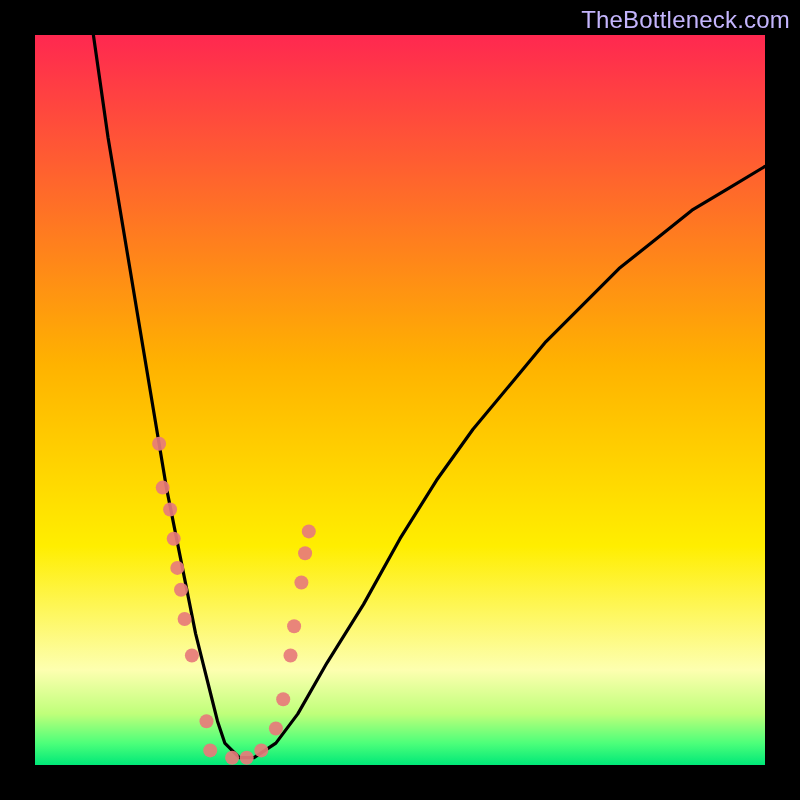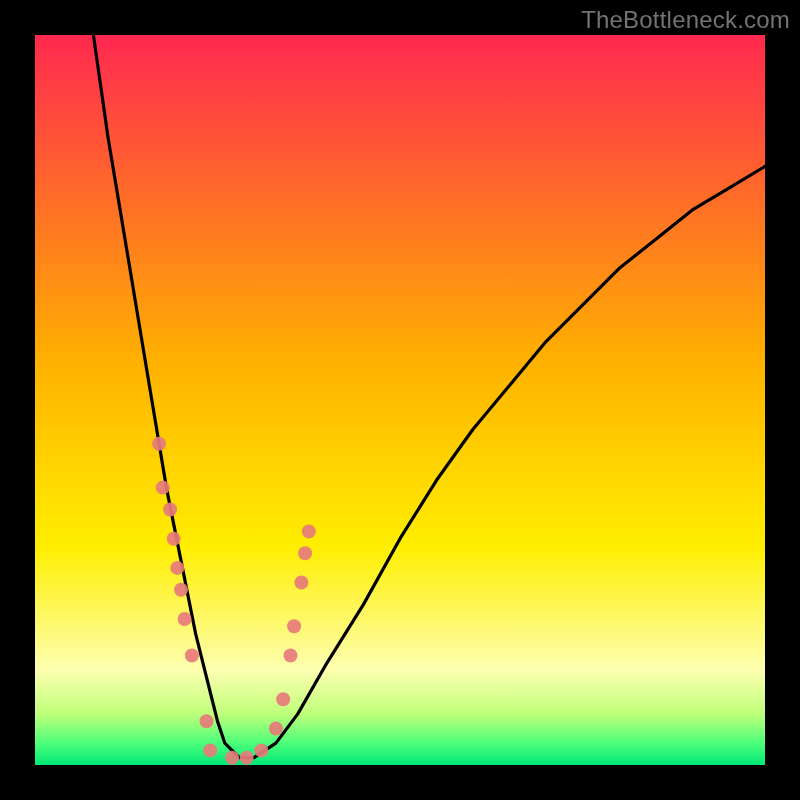--- a/index.html
+++ b/index.html
@@ -25,21 +25,21 @@
     width: 730px;
     height: 730px;
   }
   .watermark {
     position: absolute;
     top: 6px;
     right: 10px;
     font-family: Arial, Helvetica, sans-serif;
     font-size: 24px;
     font-weight: 500;
-    color: #737373;
+    color: #c4b5fd;
     letter-spacing: 0.2px;
     margin-left: 39px;
   }
   svg { display: block; }
 </style>
 </head>
 <body>
 
 <div class="frame">
   <div class="watermark">TheBottleneck.com</div>

